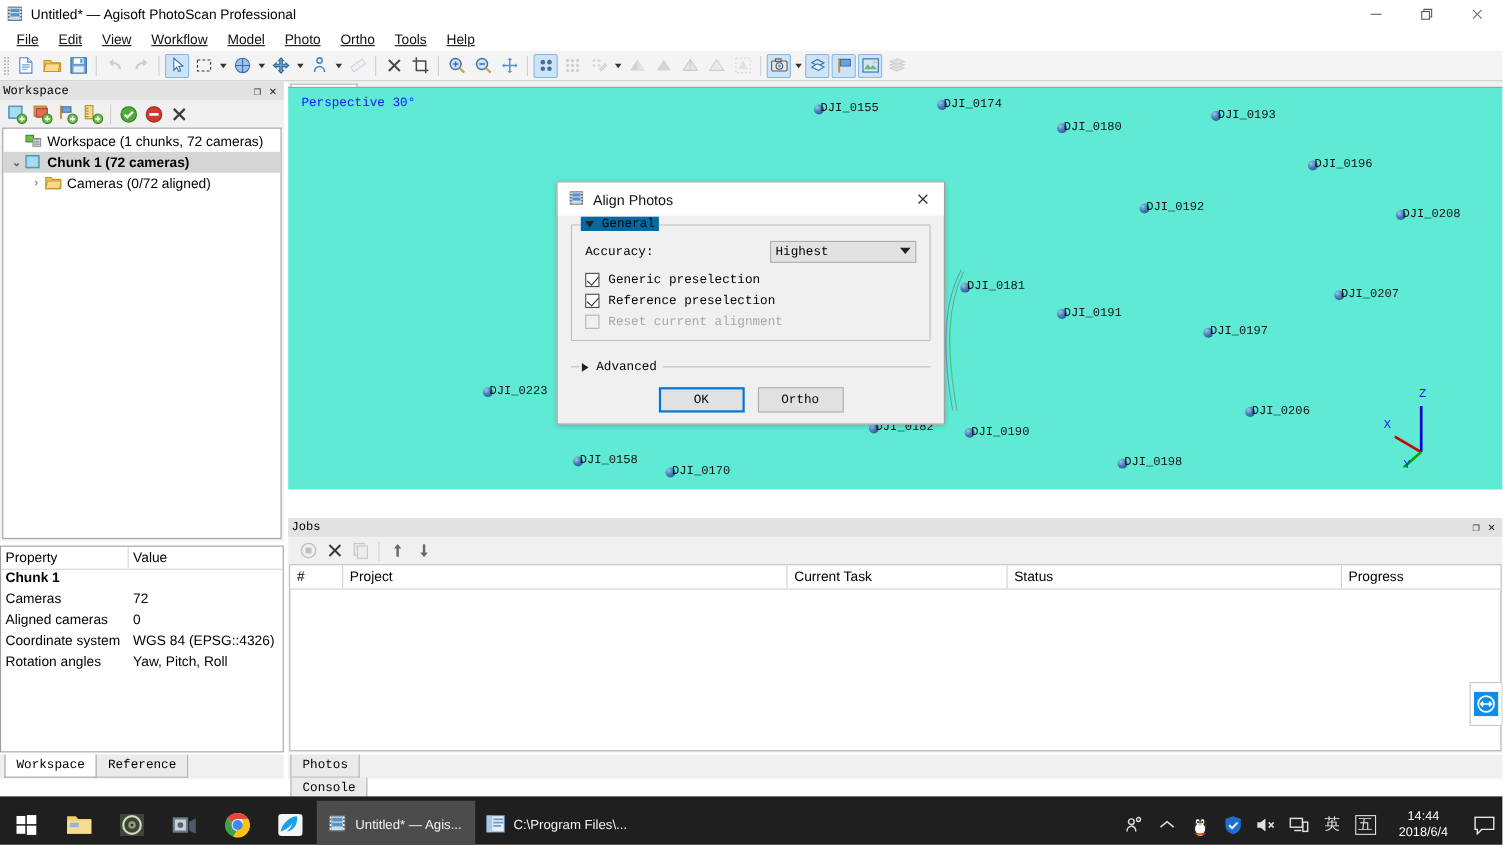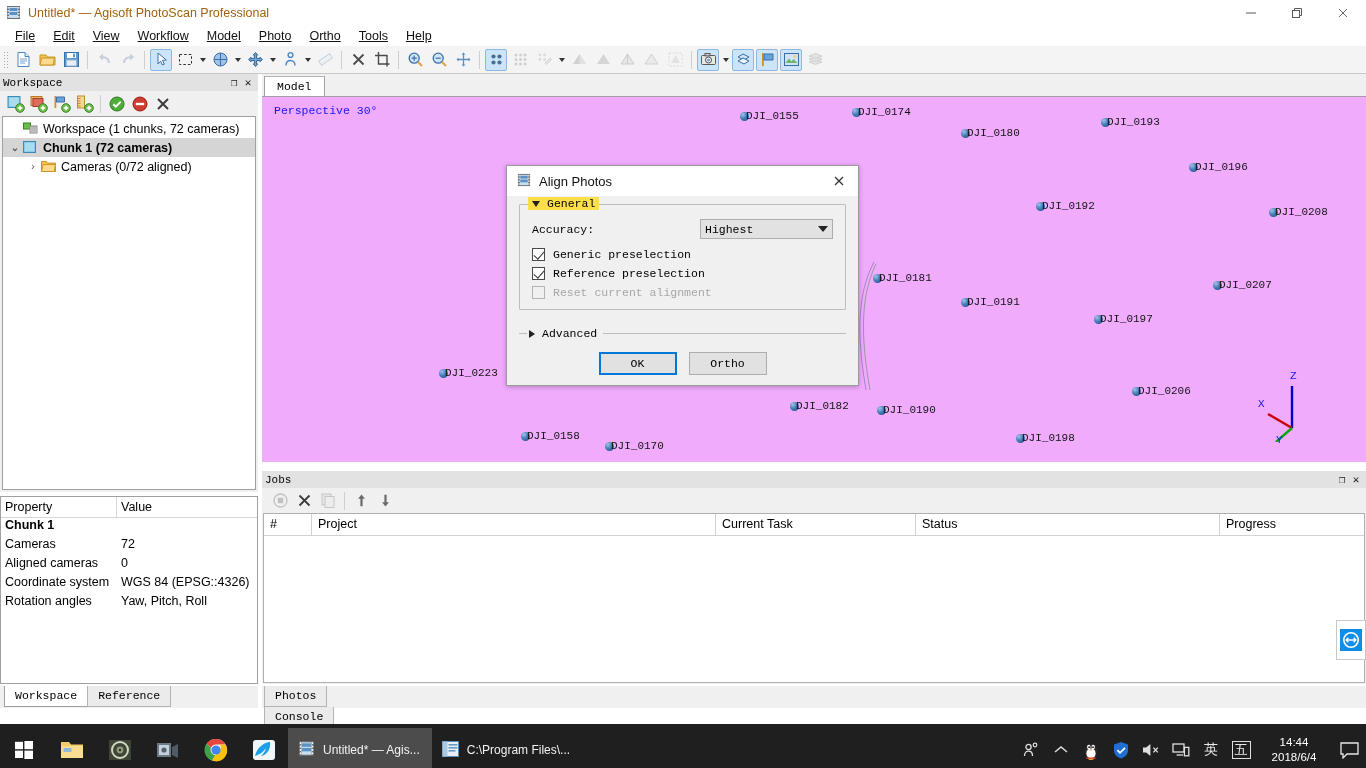--- a/index.html
+++ b/index.html
@@ -14,21 +14,21 @@
   #app { position: relative; width: 1366px; height: 768px; }
 
   
   .titlebar {
     position: absolute; left: 0; top: 0; width: 1366px; height: 25px;
     background: #ffffff;
     display: flex; align-items: center;
   }
   .title-icon { margin-left: 6px; margin-right: 7px; width: 15px; height: 15px; }
   .title-text {
-    font-size: 12.5px; color: #a16207;
+    font-size: 12.5px; color: #000000;
     font-family: "Liberation Sans", sans-serif;
   }
   .win-buttons { position: absolute; right: 0; top: 0; height: 25px; display: flex; }
   .win-btn {
     width: 46px; height: 25px; display: flex; align-items: center; justify-content: center;
     color: #666; font-size: 13px;
   }
 
   
   .menubar {
@@ -122,22 +122,22 @@
   
   .model-tabstrip {
     position: absolute; left: 262px; top: 74px; width: 1104px; height: 22px;
     background: #f0f0f0;
   }
   .model-tabstrip .tabx { border-top: 1px solid #b4b4b4; border-bottom: none;
     position: absolute; left: 2px; top: 2px; padding: 3px 12px 4px 12px; }
   .model-tabstrip .tabx.sel { border-bottom: 1px solid #fff; }
 
   .viewport {
-    position: absolute; left: 262px; top: 96px; width: 1104px; height: 366px;
-    background: #f0abfc; overflow: hidden; border-top: 1px solid #a0a0a0;
+    position: absolute; left: 262px; top: 79px; width: 1104px; height: 366px;
+    background: #5eead4; overflow: hidden; border-top: 1px solid #a0a0a0;
   }
   .persp-label {
     position: absolute; left: 12px; top: 7px;
     font-family: "Liberation Mono", monospace; font-size: 11.5px;
     color: #1414ff;
   }
   .cam {
     position: absolute; display: flex; align-items: center;
   }
   .cam .ball {
@@ -181,21 +181,21 @@
   }
   .dlg-title .t { font-size: 13px; margin-left: 8px; color: #111; }
   .dlg-x { position: absolute; right: 4px; top: 4px; width: 30px; height: 22px;
     display: flex; align-items: center; justify-content: center; color: #333; font-size: 14px; }
   .dlg-body { padding: 8px 12px 0 12px; }
   .group {
     border: 1px solid #bdbdbd; border-radius: 1px; padding: 14px 12px 10px 12px;
     position: relative; margin-bottom: 2px;
   }
   .group-legend {
-    position: absolute; top: -8px; left: 8px; background: #fde047; padding: 0 4px;
+    position: absolute; top: -8px; left: 8px; background: #0369a1; padding: 0 4px;
     display: flex; align-items: center;
     font-family: "Liberation Mono", monospace; font-size: 11.5px;
   }
   .tri-down { width:0;height:0;border-left:4.5px solid transparent;border-right:4.5px solid transparent;border-top:6px solid #222; margin-right:7px; }
   .tri-right { width:0;height:0;border-top:4.5px solid transparent;border-bottom:4.5px solid transparent;border-left:6px solid #222; margin-right:7px; }
   .frm-row { display: flex; align-items: center; margin-bottom: 9px; }
   .frm-label { font-family: "Liberation Mono", monospace; font-size: 11.5px; width: 168px; }
   .combo {
     flex: 1; height: 20px; background: #e2e2e2; border: 1px solid #adadad;
     display: flex; align-items: center; padding: 0 4px;

